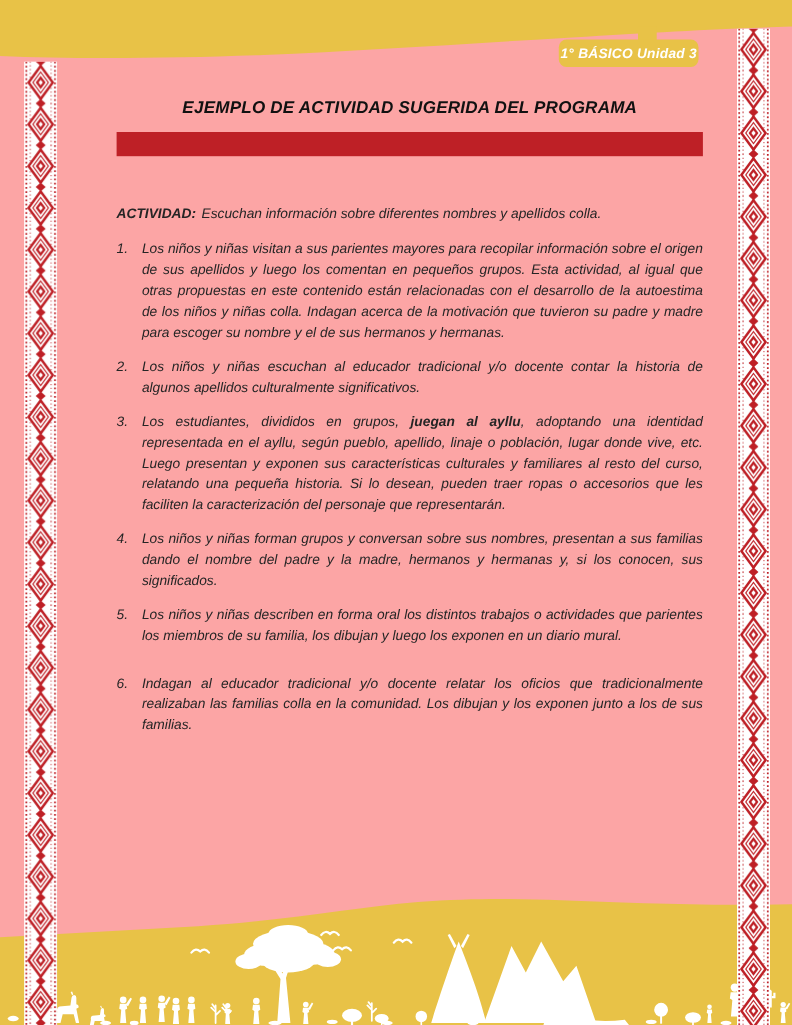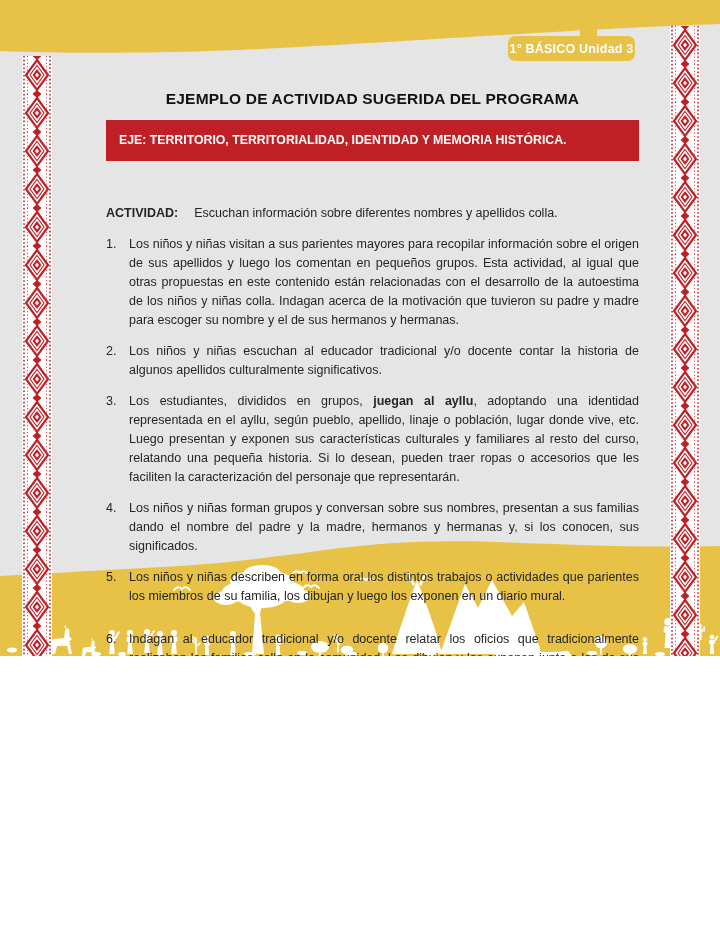--- a/index.html
+++ b/index.html
@@ -1,18 +1,18 @@
 <!DOCTYPE html>
 <html lang="es"><head>
 <meta charset="utf-8">
 <style>
   html,body{margin:0;padding:0;background:#fff;}
   #page{
-    position:relative;width:720px;height:656px;overflow:hidden;background:#e5e5e5;
-    font-family:"Liberation Sans","DejaVu Sans",sans-serif;color:#252525;
+    position:relative;width:720px;height:932px;overflow:hidden;background:#fca5a5;
+    font-family:"Liberation Sans","DejaVu Sans",sans-serif;color:#252525;font-style:italic;
   }
   
   #top-band{position:absolute;left:0;top:0;width:720px;height:64px;z-index:3;}
   #unit-badge{
     position:absolute;left:508px;top:36px;width:127px;height:25px;z-index:4;
     background:#E8C247;border-radius:7px;display:flex;align-items:center;justify-content:center;
     color:#fff;font-size:12.5px;font-weight:700;letter-spacing:.2px;
   }
   #badge-stem{position:absolute;left:580px;top:24px;width:17px;height:16px;background:#E8C247;z-index:3;}
   
@@ -27,21 +27,21 @@
     margin:89px 0 0 0;text-align:center;font-size:15.5px;font-weight:700;color:#111;
     letter-spacing:.2px;line-height:1.25;
   }
   #eje-box{
     margin-top:12px;background:#BE2026;color:#fff;padding:11px 13px;
     font-size:12.3px;font-weight:700;line-height:18.5px;
   }
   #eje-box p{margin:0 0 8.5px 0;}
   #eje-box p:last-child{margin-bottom:0;}
   #activity-line{margin-top:43px;font-size:12.5px;line-height:19px;}
-  #activity-line .lbl{font-weight:700;margin-right:16px;}
+  #activity-line .lbl{font-weight:700;margin-right:5px;}
   #examples-heading{margin-top:13px;font-size:12.5px;line-height:19px;font-weight:400;}
   #example-list{margin-top:3px;}
   .ex-item{display:flex;margin:0 0 12px 0;font-size:12.5px;line-height:19px;}
   .ex-item .num{flex:0 0 23px;}
   .ex-item .body{flex:1;text-align:justify;}
   .ex-item.gap-large{margin-top:24px;}
   .bold-inline{font-weight:700;}
 </style>
 </head>
 <body>
@@ -226,21 +226,20 @@
       <ellipse cx="592" cy="117" rx="5" ry="2"></ellipse>
       <ellipse cx="660" cy="118" rx="5" ry="2"></ellipse>
     </g>
   </svg>
 
   <div id="content">
 
     <h1 id="page-title">EJEMPLO DE ACTIVIDAD SUGERIDA DEL PROGRAMA</h1>
 
     <div id="eje-box">
-      <p>EJE: TERRITORIO, TERRITORIALIDAD, IDENTIDAD Y MEMORIA HISTÓRICA.</p>
     </div>
 
     <p id="activity-line">
       <span class="lbl">ACTIVIDAD:</span><span>Escuchan información sobre diferentes nombres y apellidos colla.</span>
     </p>
 
 
     <div id="example-list">
 
       <div class="ex-item">

